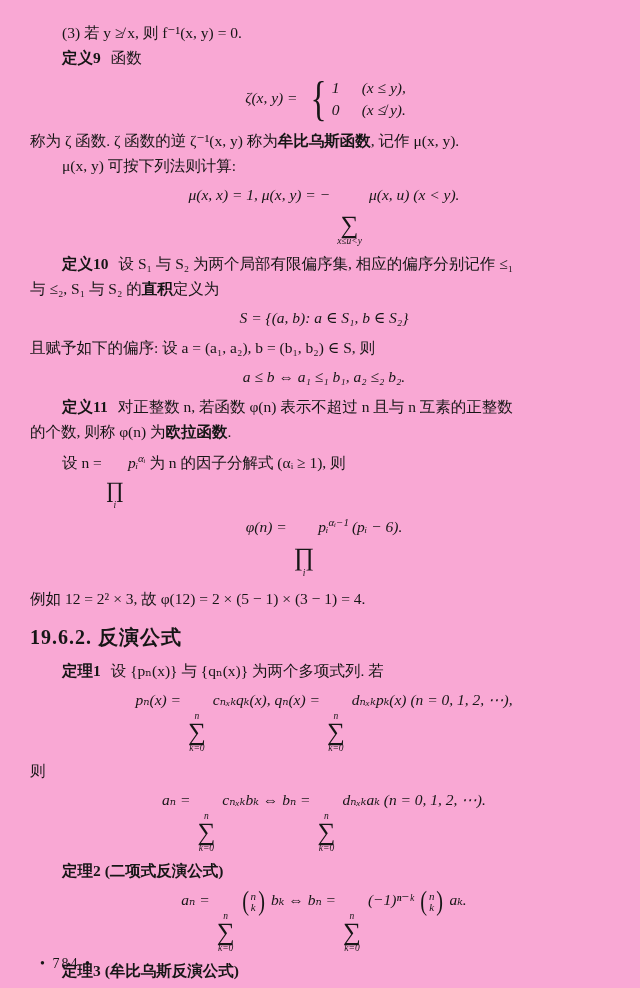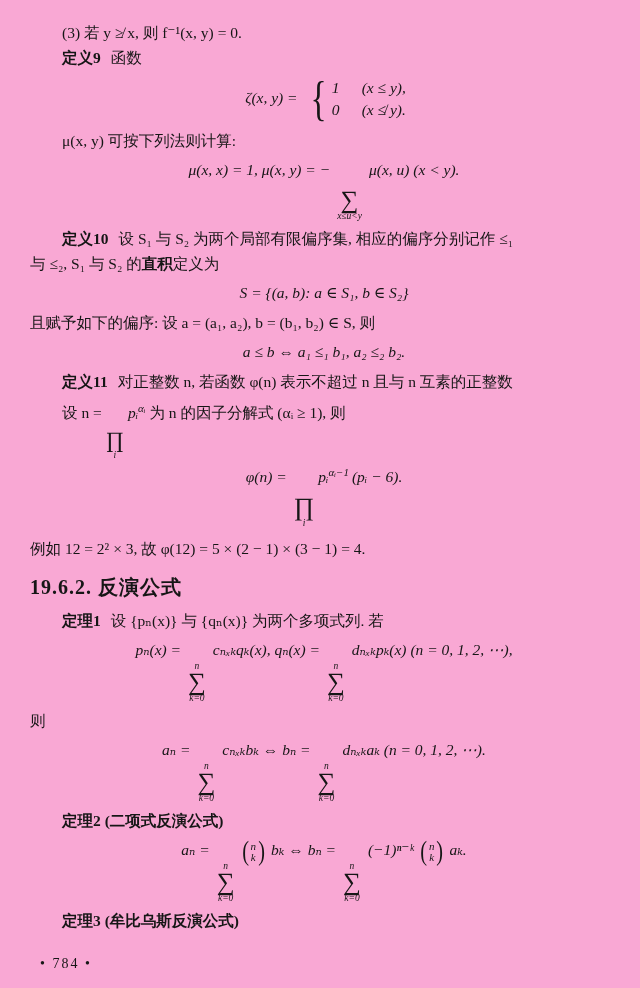--- a/index.html
+++ b/index.html
@@ -59,20 +59,21 @@
             <span class="ccond">(x ≤ y),</span>
           </span>
           <span class="crow">
             <span class="cval">0</span>
             <span class="ccond">(x ≰ y).</span>
           </span>
         </span>
       </span>
   </div>
 
+  <p class="ln"><span>称为 ζ 函数. ζ 函数的逆 ζ⁻¹(x, y) 称为</span><span class="b">牟比乌斯函数</span><span>, 记作 μ(x, y).</span></p>
 
   <p class="ln ind">μ(x, y) 可按下列法则计算:</p>
 
   <div class="formula">
     <span class="m gap">μ(x, x) = 1, μ(x, y) = −</span><span class="bigop">
         <span class="lim"></span>
         <span class="op">∑</span>
         <span class="lim">x≤u&lt;y</span>
       </span><span class="m gap">μ(x, u)  (x &lt; y).</span>
   </div>
@@ -82,37 +83,38 @@
   <p class="ln"><span>与 ≤₂,  S₁ 与 S₂ 的</span><span class="b">直积</span><span>定义为</span></p>
 
   <div class="formula m">S = {(a, b):  a ∈ S₁, b ∈ S₂}</div>
 
   <p class="ln">且赋予如下的偏序: 设 a = (a₁, a₂), b = (b₁, b₂) ∈ S, 则</p>
 
   <div class="formula m">a ≤ b ⇔ a₁ ≤₁ b₁, a₂ ≤₂ b₂.</div>
 
   <p class="ln ind"><span class="lbl">定义11</span><span>对正整数 n, 若函数 φ(n) 表示不超过 n 且与 n 互素的正整数</span></p>
 
+  <p class="ln"><span>的个数, 则称 φ(n) 为</span><span class="b">欧拉函数</span><span>.</span></p>
 
   <p class="ln ind" style="line-height:38px;"><span>设 n =</span><span class="bigop inline">
         <span class="lim"></span>
         <span class="op">∏</span>
         <span class="lim">i</span>
       </span><span class="m"><span>pᵢ</span><sup>αᵢ</sup></span>
     <span>为 n 的因子分解式 (αᵢ ≥ 1), 则</span></p>
 
   <div class="formula">
     <span class="m gap">φ(n) =</span><span class="bigop">
         <span class="lim"></span>
         <span class="op">∏</span>
         <span class="lim">i</span>
       </span><span class="m"><span>pᵢ</span><sup>αᵢ−1</sup></span><span class="m gap">(pᵢ − 6).</span>
   </div>
 
-  <p class="ln" style="margin-top:8px;">例如 12 = 2² × 3, 故 φ(12) = 5 × (2 − 1) × (3 − 1) = 4.</p>
+  <p class="ln" style="margin-top:8px;">例如 12 = 2² × 3, 故 φ(12) = 2 × (5 − 1) × (3 − 1) = 4.</p>
 
   <h2 class="heading">19.6.2. 反演公式</h2>
 
   <p class="ln ind"><span class="lbl">定理1</span><span>设 {pₙ(x)} 与 {qₙ(x)} 为两个多项式列. 若</span></p>
 
   <div class="formula">
     <span class="m gap">pₙ(x) =</span><span class="bigop">
         <span class="lim">n</span>
         <span class="op">∑</span>
         <span class="lim">k=0</span>

